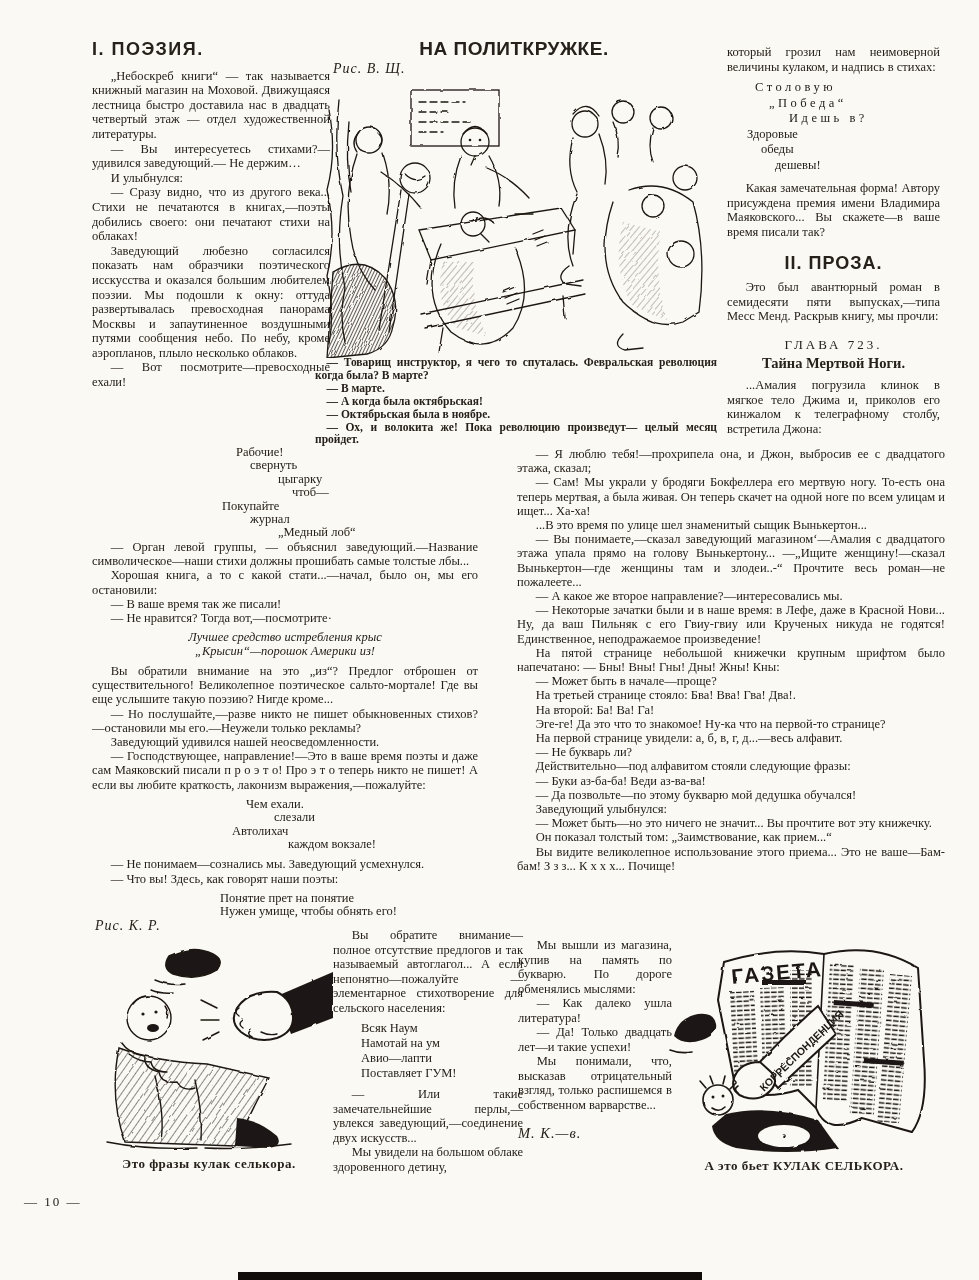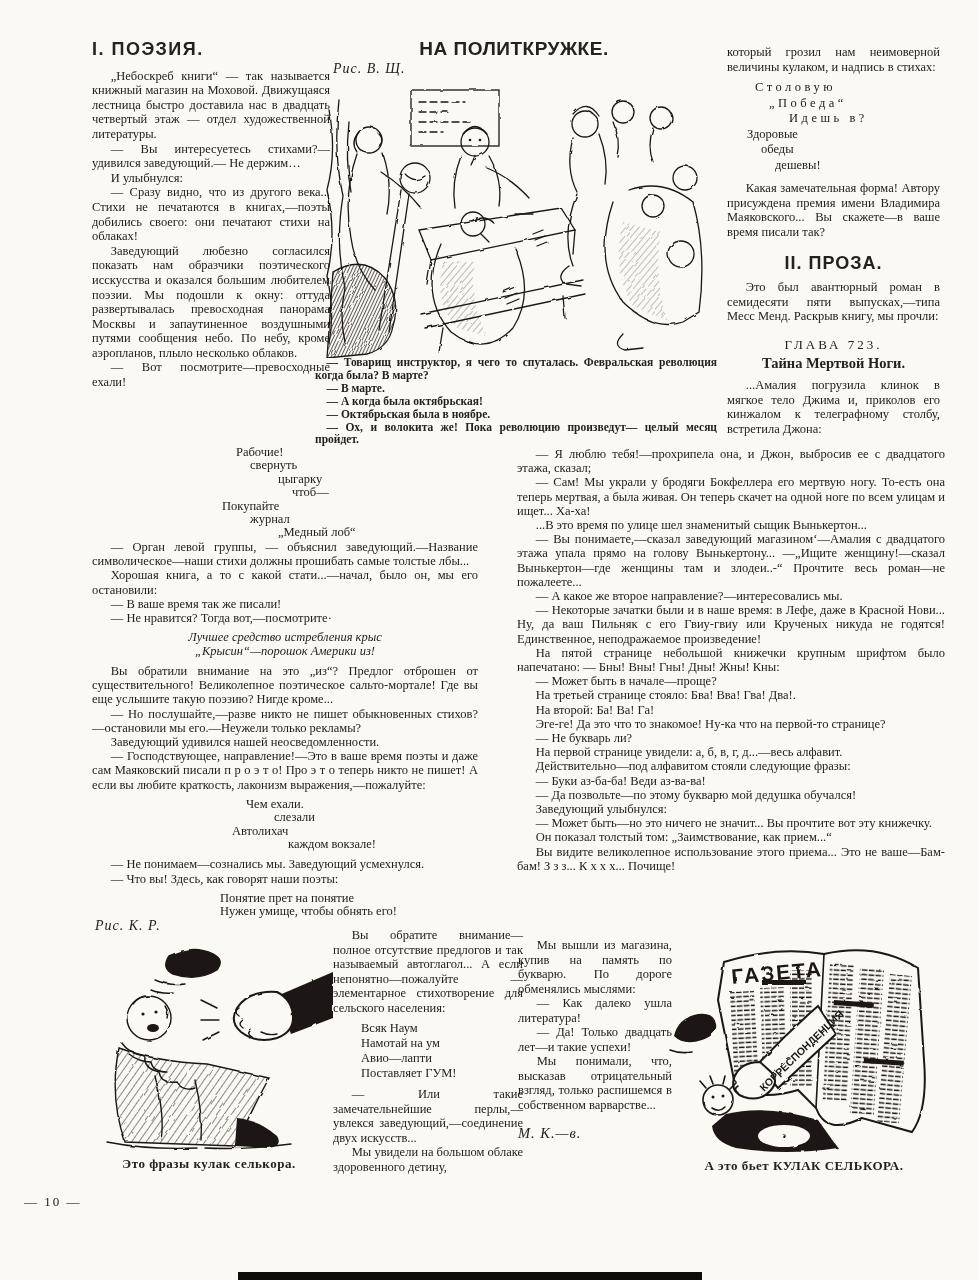--- a/index.html
+++ b/index.html
@@ -200,22 +200,22 @@
     <p class="p">— Сам! Мы украли у бродяги Бокфеллера его мертвую ногу. То-есть она теперь мертвая, а была живая. Он теперь скачет на одной ноге по всем улицам и ищет... Ха-ха!</p>
     <p class="p">...В это время по улице шел знаменитый сыщик Вынькертон...</p>
     <p class="p">— Вы понимаете,—сказал заведующий магазином‘—Амалия с двадцатого этажа упала прямо на голову Вынькертону... —„Ищите женщину!—сказал Вынькертон—где женщины там и злодеи..-“ Прочтите весь роман—не пожалеете...</p>
     <p class="p">— А какое же второе направление?—интересовались мы.</p>
     <p class="p">— Некоторые зачатки были и в наше время: в Лефе, даже в Красной Нови... Ну, да ваш Пильняк с его Гвиу-гвиу или Крученых никуда не годятся! Единственное, неподражаемое произведение!</p>
     <p class="p">На пятой странице небольшой книжечки крупным шрифтом было напечатано: — Бны! Вны! Гны! Дны! Жны! Кны:</p>
     <p class="p">— Может быть в начале—проще?</p>
     <p class="p">На третьей странице стояло: Бва! Вва! Гва! Два!.</p>
     <p class="p">На второй: Ба! Ва! Га!</p>
     <p class="p">Эге-ге! Да это что то знакомое! Ну-ка что на первой-то странице?</p>
+    <p class="p">На первой странице увидели: а, б, в, г, д...—весь алфавит.</p>
     <p class="p">— Не букварь ли?</p>
-    <p class="p">На первой странице увидели: а, б, в, г, д...—весь алфавит.</p>
     <p class="p">Действительно—под алфавитом стояли следующие фразы:</p>
     <p class="p">— Буки аз-ба-ба! Веди аз-ва-ва!</p>
     <p class="p">— Да позвольте—по этому букварю мой дедушка обучался!</p>
     <p class="p">Заведующий улыбнулся:</p>
     <p class="p">— Может быть—но это ничего не значит... Вы прочтите вот эту книжечку.</p>
     <p class="p">Он показал толстый том: „Заимствование, как прием...“</p>
     <p class="p">Вы видите великолепное использование этого приема... Это не ваше—Бам-бам! З з з... К х х х... Почище!</p>
   </div>
 
   <div class="abs artist" style="left:95px; top:918px;">Рис. К. Р.</div>

